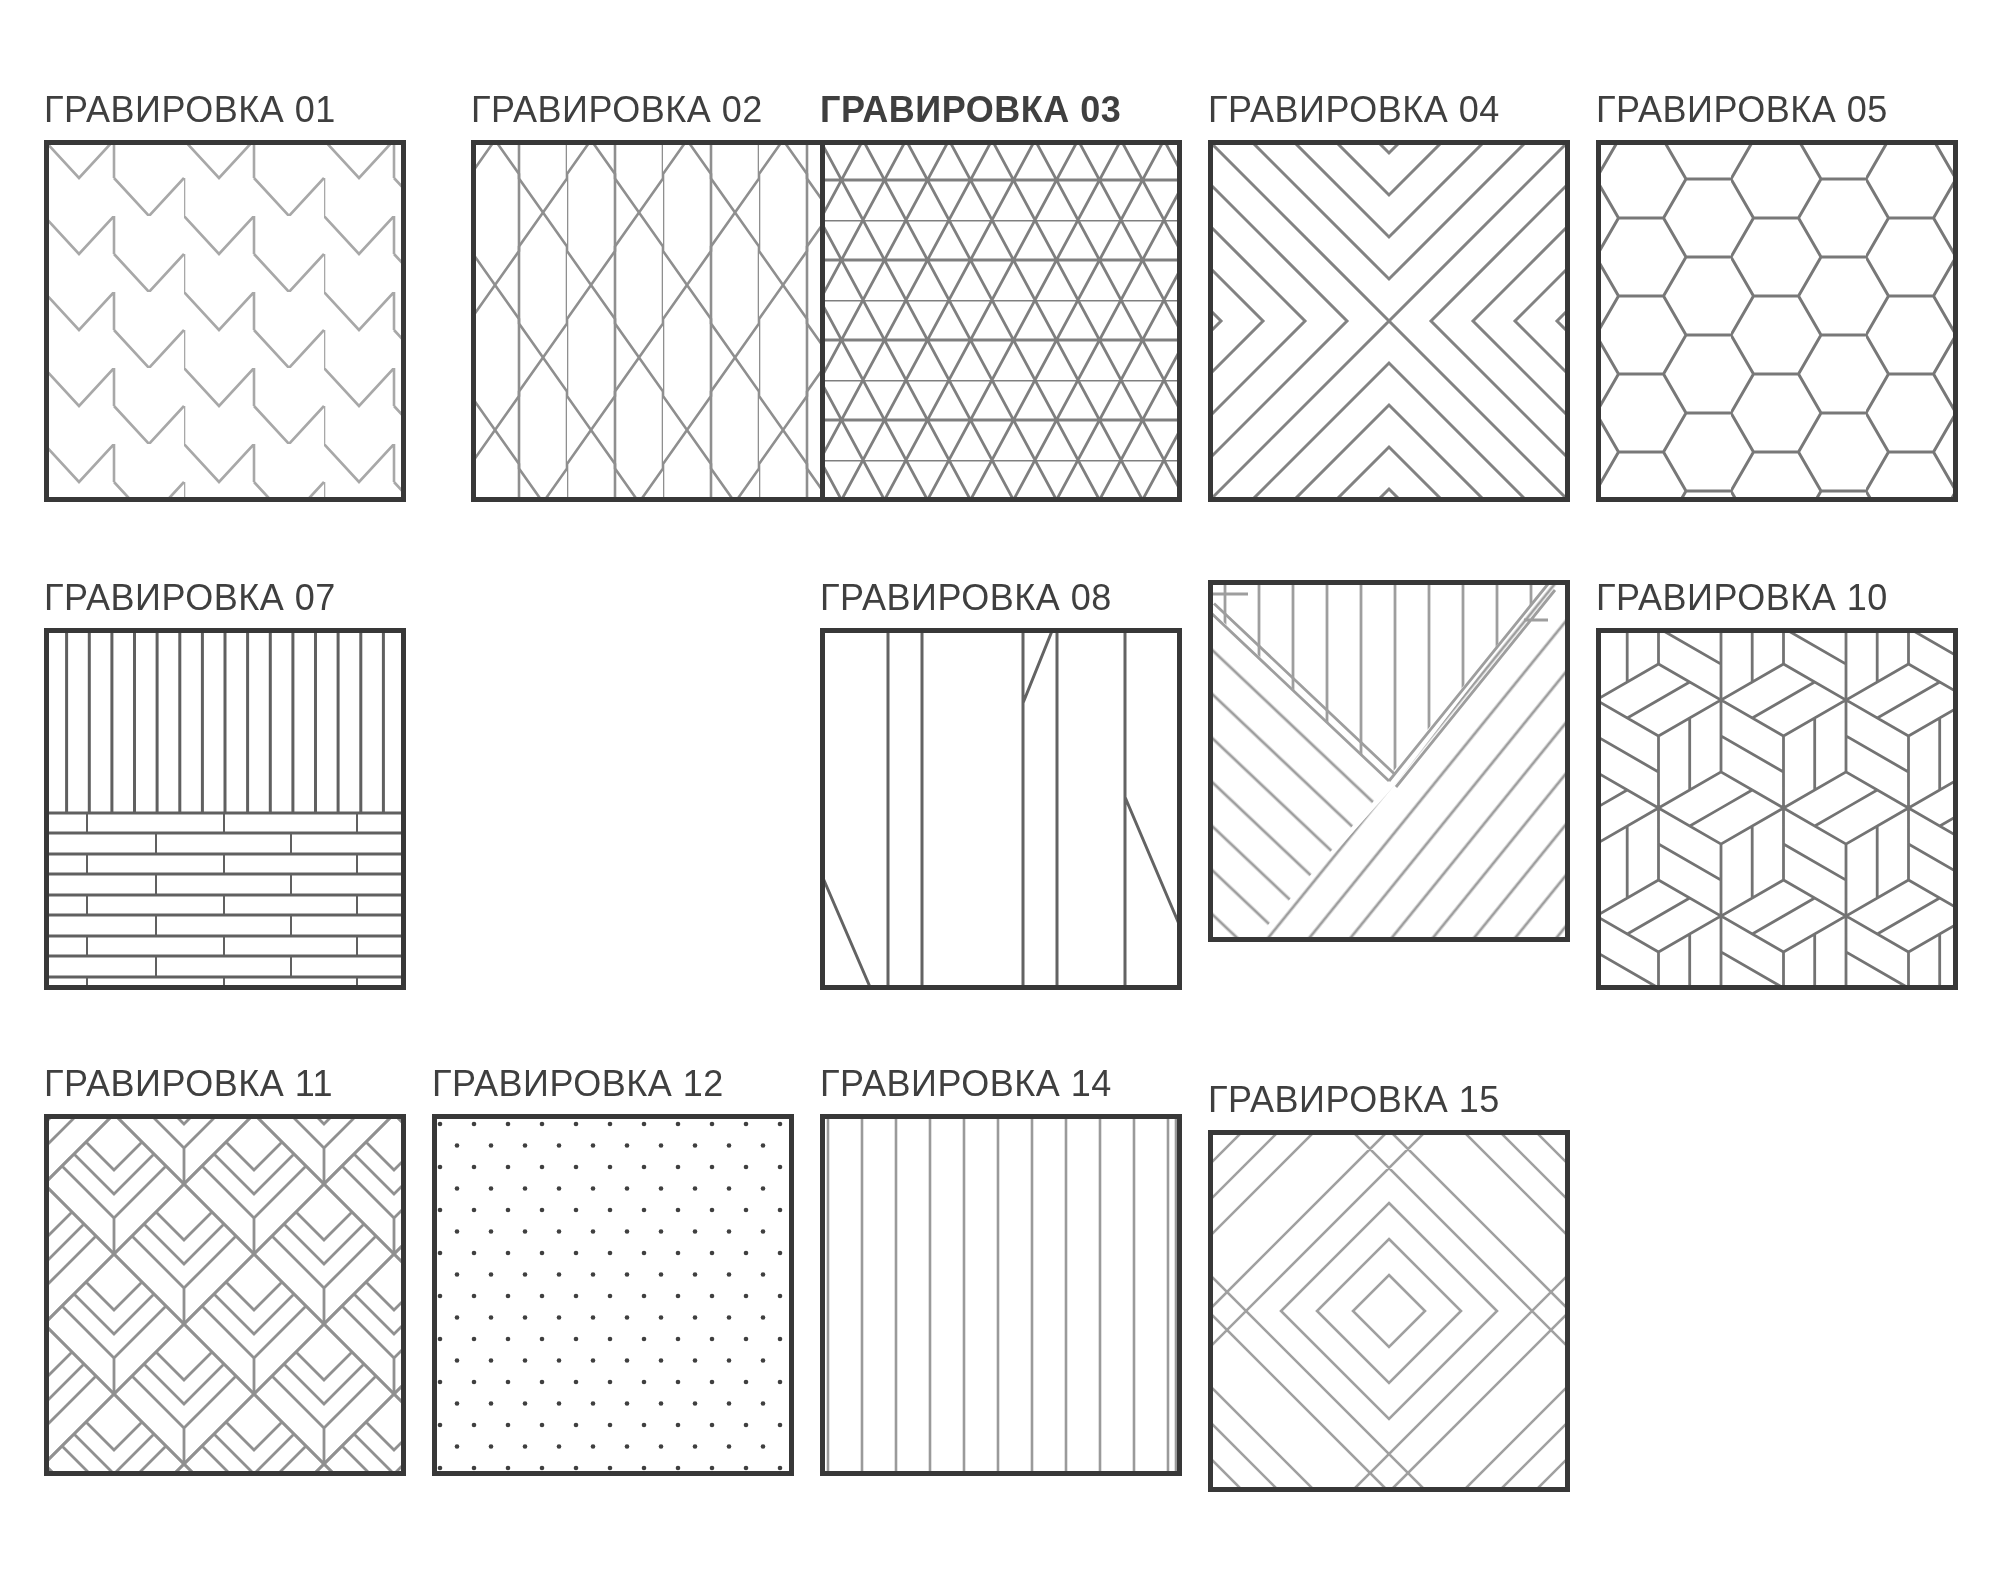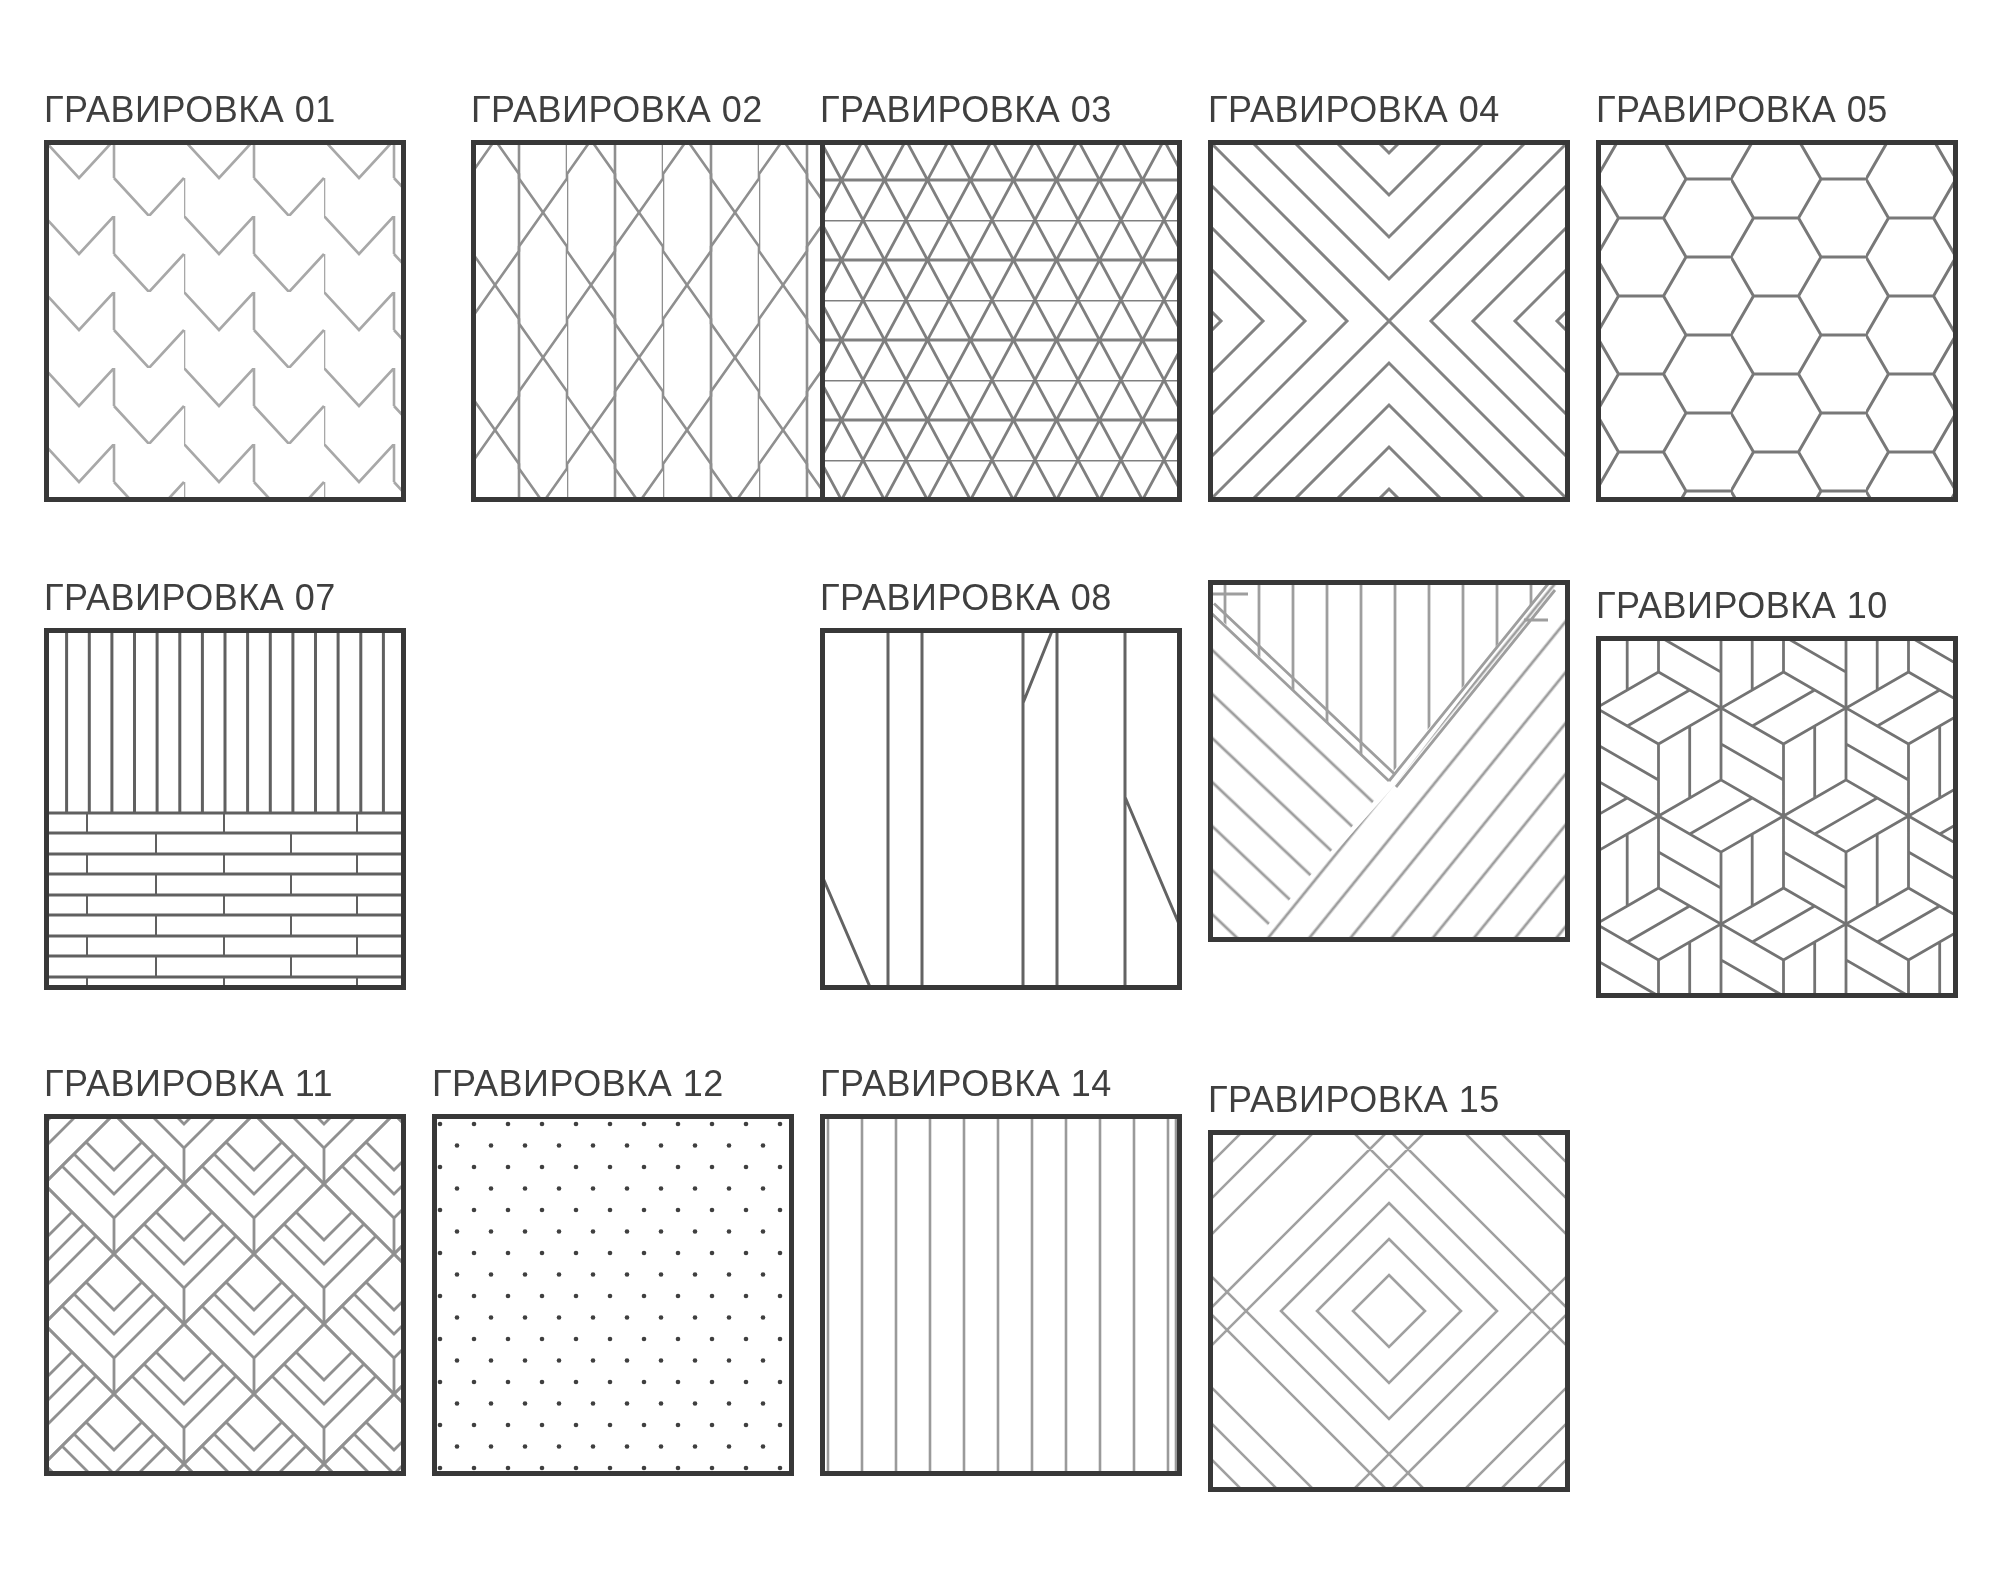--- a/index.html
+++ b/index.html
@@ -50,21 +50,21 @@
             </g>
             <g transform="translate(48,-72.5)">
               <path d="M24,0 L48,34 L48,111 L24,145 L0,111 L0,34 Z" fill="none" stroke="#8f8f8f" stroke-width="2.6"></path>
             </g>
           </pattern>
         </defs>
         <rect x="4" y="4" width="354" height="354" fill="url(#pp02)"></rect>
         <rect x="2.5" y="2.5" width="357" height="357" fill="none" stroke="#383838" stroke-width="5"></rect>
       </svg>
     </div>
-    <div class="card" style="left: 820px; top: 92px;">
+    <div class="card" style="left: 820px; top: 92px; font-weight: bold;">
       <div class="plabel">ГРАВИРОВКА 03</div>
       <svg class="tile" width="362" height="362" viewBox="0 0 362 362" xmlns="http://www.w3.org/2000/svg">
         <defs>
           <pattern id="pp03" width="43" height="80" patternUnits="userSpaceOnUse">
             <path d="M0,0 L43,80 M43,0 L0,80 M0,0 L43,0 M0,40 L43,40" fill="none" stroke="#7f7f7f" stroke-width="2.8"></path>
           </pattern>
         </defs>
         <rect x="4" y="4" width="354" height="354" fill="url(#pp03)"></rect>
         <rect x="2.5" y="2.5" width="357" height="357" fill="none" stroke="#383838" stroke-width="5"></rect>
       </svg>
@@ -116,21 +116,21 @@
             <path d="M0,16 L32,16" stroke="#9e9e9e" stroke-width="2.8"></path>
           </pattern>
         </defs>
         <polygon points="3,3 340,3 179,199 3,30" fill="url(#pp09v)"></polygon>
         <polygon points="3,34 182,202 48,359 3,359" fill="url(#pp09a)"></polygon>
         <polygon points="186,206 341,4 359,3 359,359 50,359" fill="url(#pp09b)"></polygon>
         <path d="M0,30 L181,201 M6,23.5 L187,194.5 M181,201 L340,4 M188,207 L347,10 M3,14 L40,14 M316,40 L340,40" fill="none" stroke="#9e9e9e" stroke-width="2.8"></path>
         <rect x="2.5" y="2.5" width="357" height="357" fill="none" stroke="#383838" stroke-width="5"></rect>
       </svg>
     </div>
-    <div class="card" style="left: 1596px; top: 580px; margin-top: 8px;">
+    <div class="card" style="left: 1596px; top: 580px;">
       <div class="plabel">ГРАВИРОВКА 10</div>
       <svg class="tile" width="362" height="362" viewBox="0 0 362 362" xmlns="http://www.w3.org/2000/svg">
         <defs>
           <pattern id="pp10" width="125" height="216" patternUnits="userSpaceOnUse">
             <path d=" M62.5,-36 L0,-72 L-62.5,-36 L-62.5,36 L0,72 L62.5,36 Z M0,0 L0,72 M0,0 L62.5,-36 M0,0 L-62.5,-36 M-31.2,-18 L31.2,-54 M0,36 L-62.5,0 M31.2,-18 L31.2,54 M187.5,-36 L125,-72 L62.5,-36 L62.5,36 L125,72 L187.5,36 Z M125,0 L125,72 M125,0 L187.5,-36 M125,0 L62.5,-36 M93.8,-18 L156.2,-54 M125,36 L62.5,0 M156.2,-18 L156.2,54 M125,72 L62.5,36 L0,72 L0,144 L62.5,180 L125,144 Z M62.5,108 L62.5,180 M62.5,108 L125,72 M62.5,108 L0,72 M31.3,90 L93.7,54 M62.5,144 L0,108 M93.7,90 L93.7,162 M62.5,180 L0,144 L-62.5,180 L-62.5,252 L0,288 L62.5,252 Z M0,216 L0,288 M0,216 L62.5,180 M0,216 L-62.5,180 M-31.2,198 L31.2,162 M0,252 L-62.5,216 M31.2,198 L31.2,270 M187.5,180 L125,144 L62.5,180 L62.5,252 L125,288 L187.5,252 Z M125,216 L125,288 M125,216 L187.5,180 M125,216 L62.5,180 M93.8,198 L156.2,162 M125,252 L62.5,216 M156.2,198 L156.2,270" fill="none" stroke="#737373" stroke-width="2.8"></path>
           </pattern>
         </defs>
         <rect x="4" y="4" width="354" height="354" fill="url(#pp10)"></rect>
         <rect x="2.5" y="2.5" width="357" height="357" fill="none" stroke="#383838" stroke-width="5"></rect>
       </svg>

